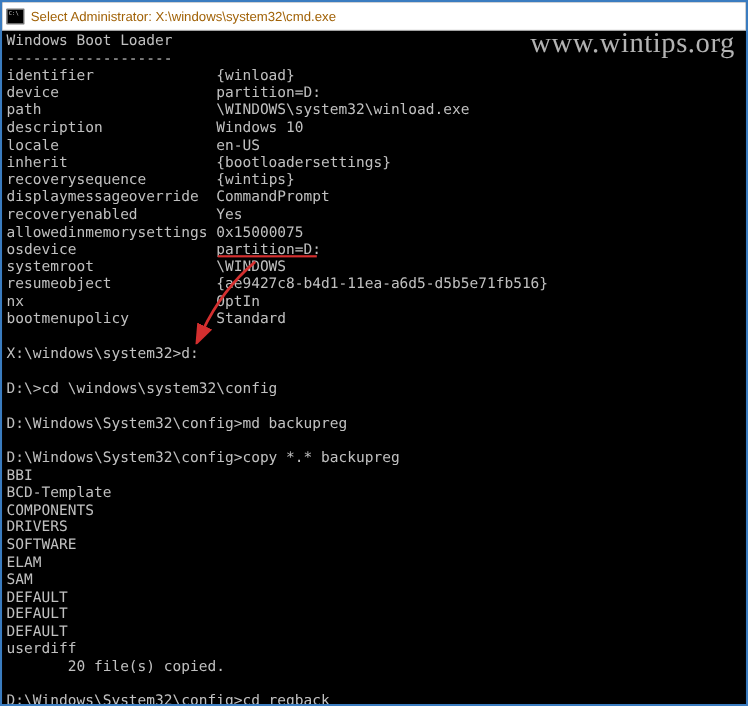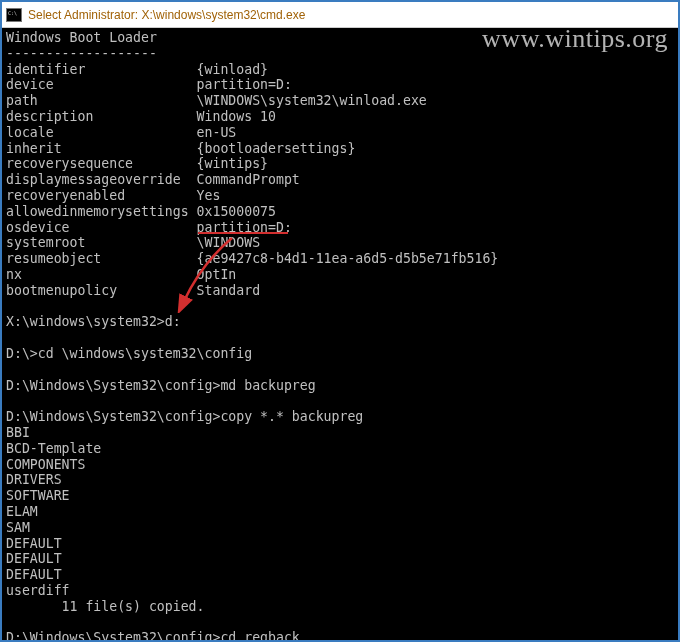--- a/index.html
+++ b/index.html
@@ -133,21 +133,21 @@
 <span>BCD-Template</span>
 <span>COMPONENTS</span>
 <span>DRIVERS</span>
 <span>SOFTWARE</span>
 <span>ELAM</span>
 <span>SAM</span>
 <span>DEFAULT</span>
 <span>DEFAULT</span>
 <span>DEFAULT</span>
 <span>userdiff</span>
-<span>       11 file(s) copied.</span>
+<span>       20 file(s) copied.</span>
 
 <span><span>D:\Windows\System32\config&gt;</span><span>cd regback</span></span>
 
 
 <div class="underline-red" style="left:196px; top:204px; width:90px;"></div>
 <svg class="arrow-svg" style="left:170px; top:205px;" width="70" height="80">
   <defs>
     <marker id="ah" markerWidth="10" markerHeight="10" refX="2" refY="3" orient="auto">
       <path d="M0,0 L0,6 L8,3 z" fill="#d32f2f"></path>
     </marker>

